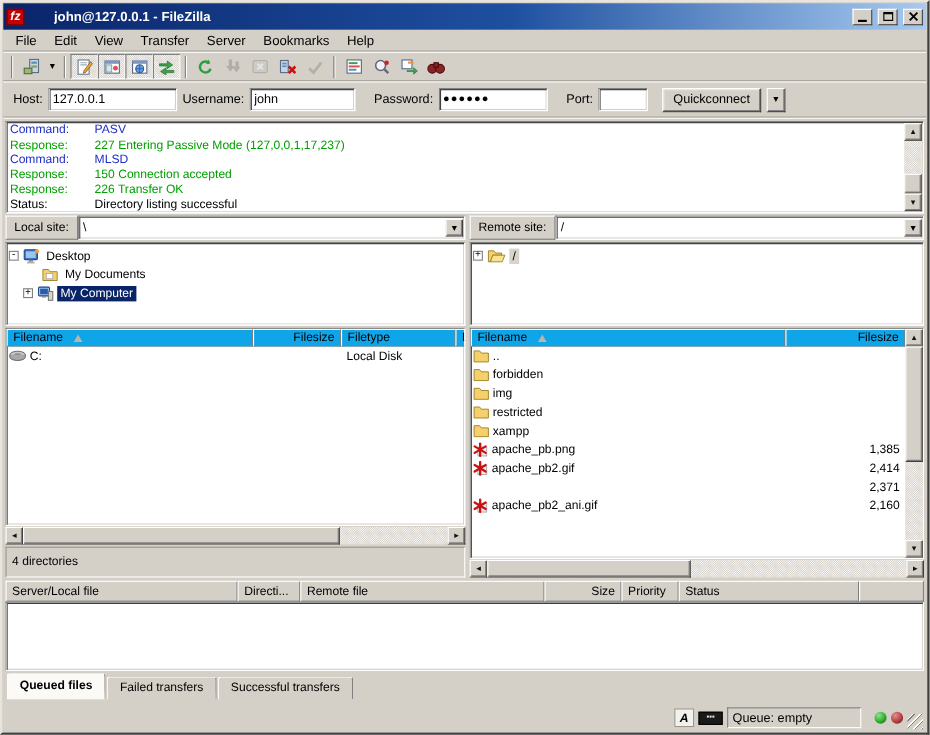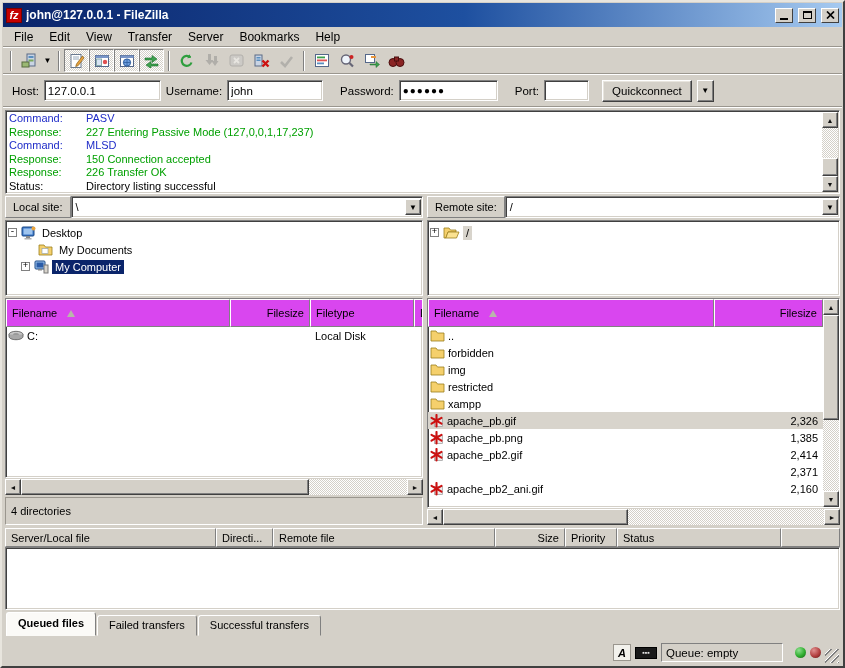--- a/index.html
+++ b/index.html
@@ -15,21 +15,21 @@
   
   .out  { border:1px solid; border-color:#ffffff #808080 #808080 #ffffff; }
   .in2  { border:1px solid; border-color:#808080 #ffffff #ffffff #808080;
           box-shadow: inset 1px 1px 0 #404040, inset -1px -1px 0 #d4d0c8; }
 
   
   .titlebar { height:23px; background:linear-gradient(90deg,#0a246a 0%,#1e50a0 55%,#a6caf0 100%);
     display:flex; align-items:center; padding:12px 3px; gap:4px; flex:0 0 auto; }
   .fz-logo { width:16px; height:15px; background:#c40000; color:#fff; font-weight:bold; font-style:italic;
     font-size:11px; display:flex; align-items:center; justify-content:center; border:1px solid #7a0000; }
-  .title-text { color:#fff; font-weight:bold; font-size:12px; flex:1; white-space:nowrap; overflow:hidden; }
+  .title-text { color:#fff; font-weight:bold; font-size:12px; flex:1; white-space:nowrap; overflow:hidden;margin-left:23px; }
   .tb-btn { width:18px; height:15px; background:#d4d0c8; border:1px solid; border-color:#fff #404040 #404040 #fff;
     display:flex; align-items:center; justify-content:center; margin-left:1px; }
   .glyph-min { width:8px; height:2px; background:#000; margin-top:7px; }
   .glyph-max { width:9px; height:8px; border:1px solid #000; border-top:2px solid #000; }
 
   
   .menubar { height:19px; display:flex; align-items:center; padding-left:3px; flex:0 0 auto; }
   .menu-item { padding:2px 8px; font-size:12px; }
 
   
@@ -95,21 +95,21 @@
   .tree-row { display:flex; align-items:center; height:17px; white-space:nowrap; }
   .expander { width:9px; height:9px; border:1px solid #808080; background:#fff; font-size:9px; line-height:7px;
     text-align:center; color:#000; flex:0 0 auto; font-family:"Liberation Mono",monospace; }
   .tree-label { padding:1px 3px; }
   .sel-focus { background:#0a246a; color:#fff; }
   .sel-soft { background:#d8d4cc; }
   .ticon { margin:0 3px 0 4px; display:flex; flex:0 0 auto; }
 
   .listbox { flex:1 1 auto; background:#fff; display:flex; min-height:0; overflow:hidden; }
   .list-main { flex:1; display:flex; flex-direction:column; min-width:0; overflow:hidden; }
-  .list-header { display:flex; height:28px; background:#d946ef; flex:0 0 auto;text-align:center; }
+  .list-header { display:flex; height:16px; background:#0ea5e9; flex:0 0 auto;text-align:center; }
   .hcol { border:1px solid; border-color:#fff #808080 #808080 #fff; padding:1px 5px; display:flex;
     align-items:center; flex:0 0 auto; overflow:hidden; white-space:nowrap; }
   .hcol.right { justify-content:flex-end; }
   .sort-arrow { width:0; height:0; border-left:4px solid transparent; border-right:4px solid transparent;
     border-bottom:7px solid #b9b5ab; margin-left:10px; }
   .list-body { flex:1; overflow:hidden; }
   .lrow { display:flex; height:17px; align-items:center; white-space:nowrap; }
   .cell { padding:0 5px; overflow:hidden; flex:0 0 auto; }
   .cell.name { display:flex; align-items:center; gap:3px; padding-left:2px; }
   .cell.num { text-align:right; }
@@ -514,36 +514,20 @@
                   <span>
                     <svg width="15" height="13" viewBox="0 0 15 13">
                       <path d="M1 2h5l1.5 2H14v8H1z" fill="#f5d06c" stroke="#9a7d1c" stroke-width="0.8"></path>
                     </svg>
                   </span>
                   <span>xampp</span>
                 </span>
               <span class="cell num" style="flex:1"></span>
             </div>
 
-            <div class="lrow sel-row">
-              <span class="cell name" style="width:286px">
-                  <span>
-                    <svg width="14" height="14" viewBox="0 0 14 14">
-                      <rect x="4.5" y="4.5" width="8" height="8" fill="#ececec" stroke="#9a9a9a" stroke-width="0.7"></rect>
-                      <g stroke="#cc1111" stroke-width="2.1" stroke-linecap="round">
-                        <line x1="6.5" y1="1" x2="6.5" y2="12.5"></line>
-                        <line x1="1.5" y1="3.8" x2="11.5" y2="9.7"></line>
-                        <line x1="11.5" y1="3.8" x2="1.5" y2="9.7"></line>
-                      </g>
-                    </svg>
-                  </span>
-                  <span>apache_pb.gif</span>
-                </span>
-              <span class="cell num" style="flex:1">2,326</span>
-            </div>
             <div class="lrow">
               <span class="cell name" style="width:286px">
                   <span>
                     <svg width="14" height="14" viewBox="0 0 14 14">
                       <rect x="4.5" y="4.5" width="8" height="8" fill="#ececec" stroke="#9a9a9a" stroke-width="0.7"></rect>
                       <g stroke="#cc1111" stroke-width="2.1" stroke-linecap="round">
                         <line x1="6.5" y1="1" x2="6.5" y2="12.5"></line>
                         <line x1="1.5" y1="3.8" x2="11.5" y2="9.7"></line>
                         <line x1="11.5" y1="3.8" x2="1.5" y2="9.7"></line>
                       </g>

